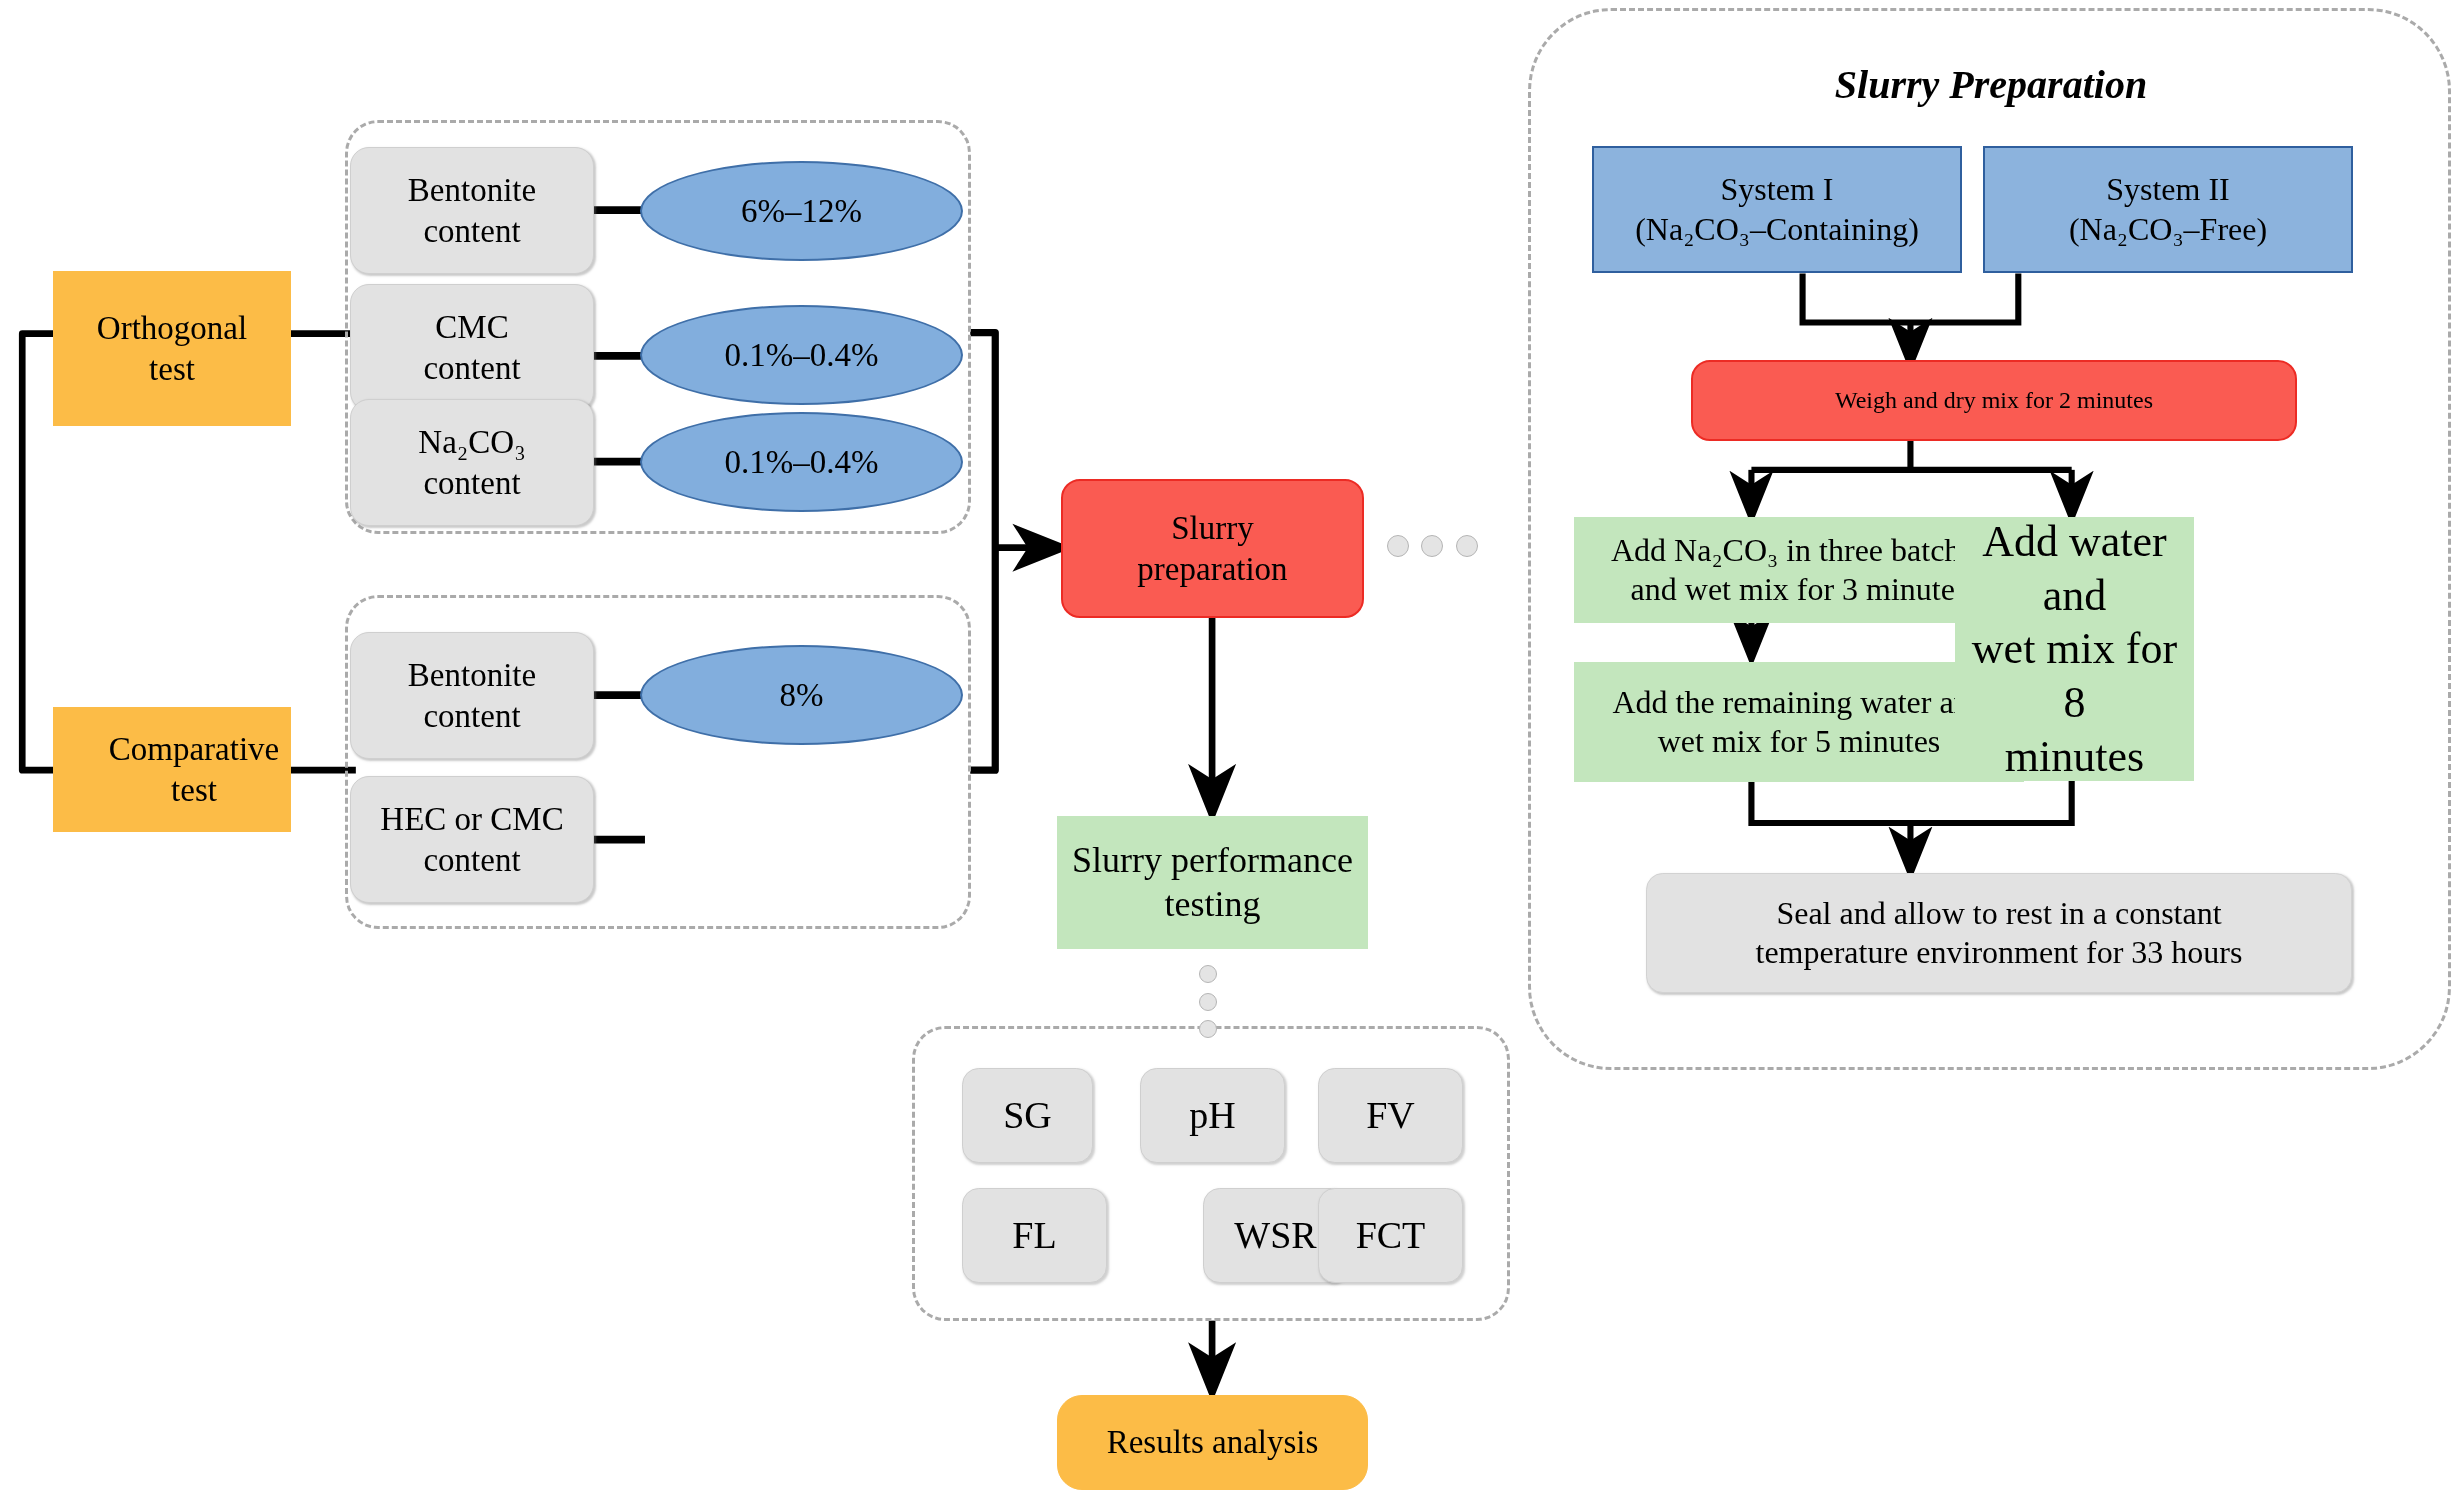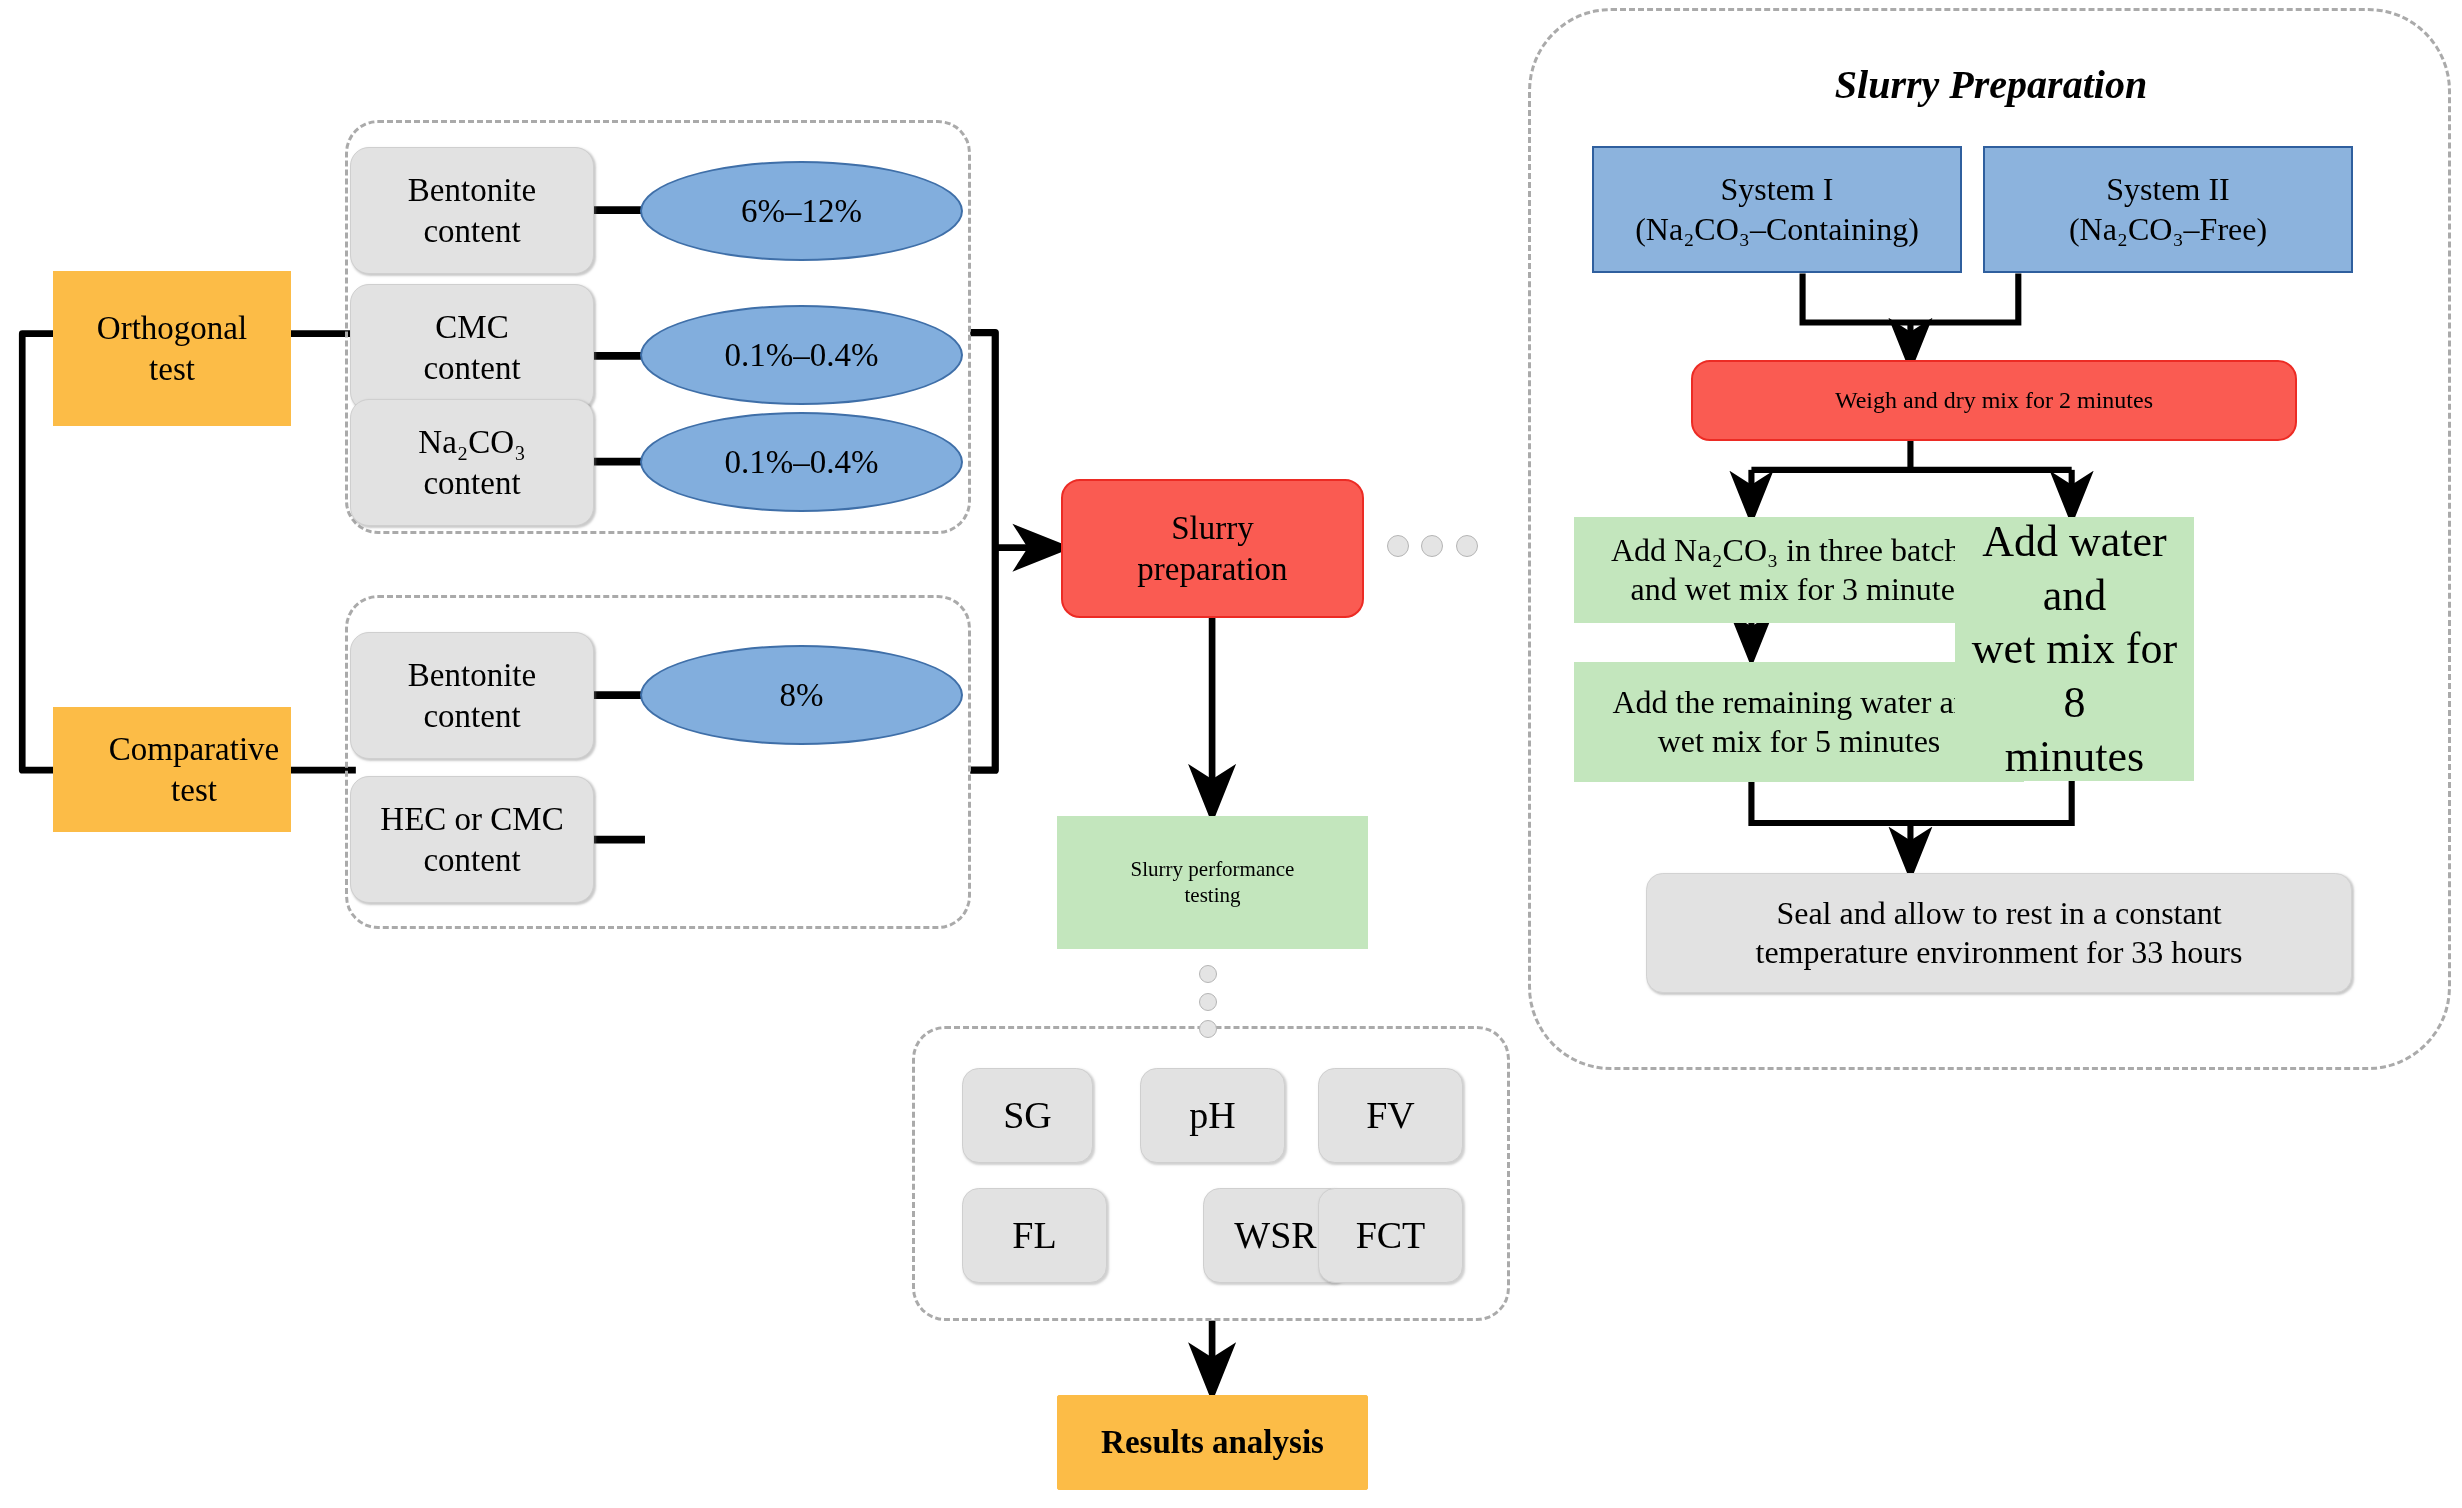--- a/index.html
+++ b/index.html
@@ -53,36 +53,35 @@
   
   .orange-box {
     background: #fcbc47;
     border: 1.1px solid #fcbc47;
     font-size: 33px;
   }
   
   .orange-round {
     background: #fcbc47;
     border: 1.1px solid #fcbc47;
-    border-radius: 2px;
-    font-size: 33px;
-    font-weight: bold;
+    border-radius: 25px;
+    font-size: 33px;
   }
   
   .red-box {
     background: #fa5b52;
     border: 2.8px solid #ec2b24;
     border-radius: 19px;
     font-size: 33px;
   }
   
   .green-box {
     background: #c3e6bd;
     border: 1.1px solid #c3e6bd;
-    font-size: 21px;
+    font-size: 36px;
   }
   
   .gray-soft {
     background: #e2e2e2;
     border: 1.7px solid #d2d2d2;
     border-radius: 16.7px;
     box-shadow: 1.1px 1.7px 2.2px rgba(120,120,120,0.40);
     font-size: 33px;
   }
   

